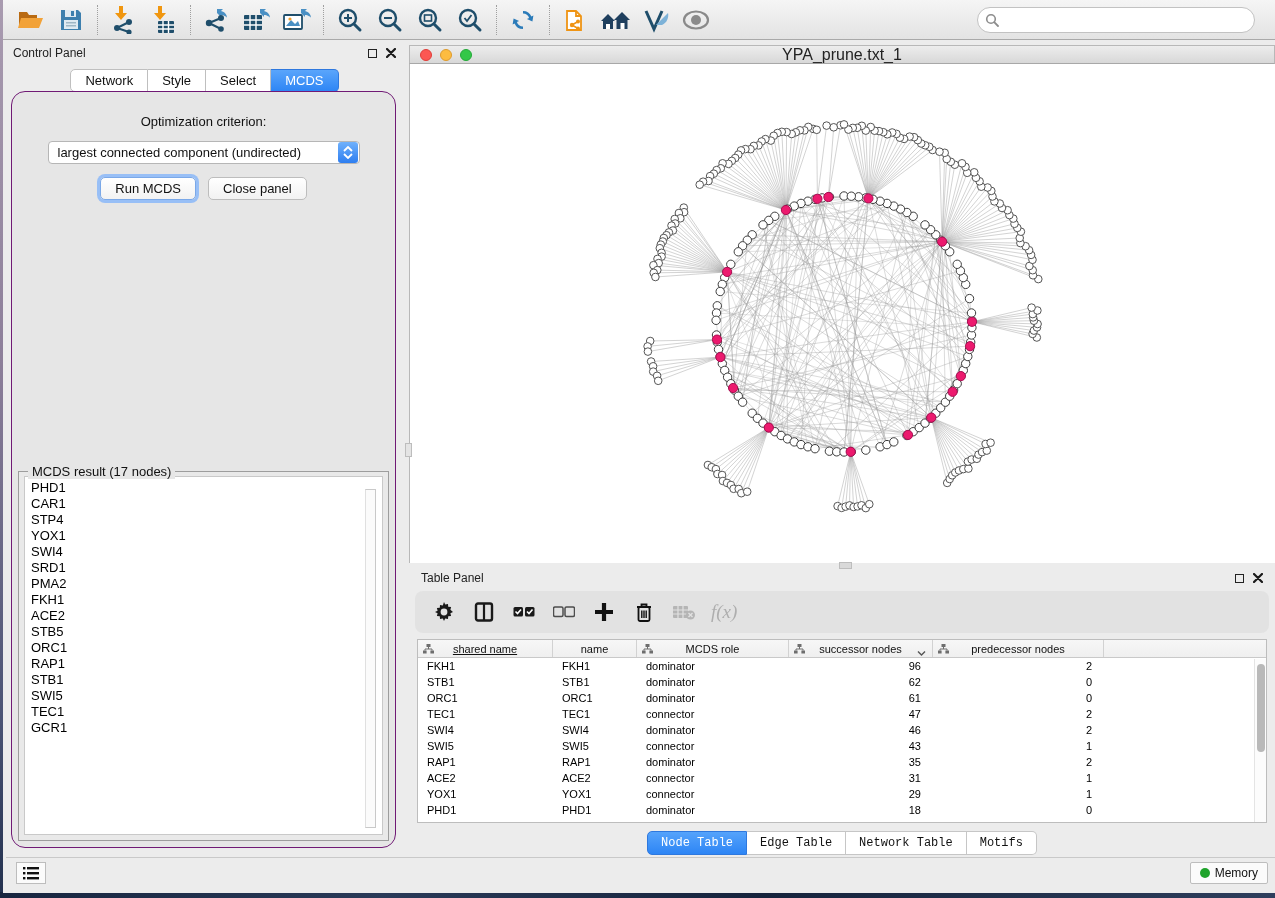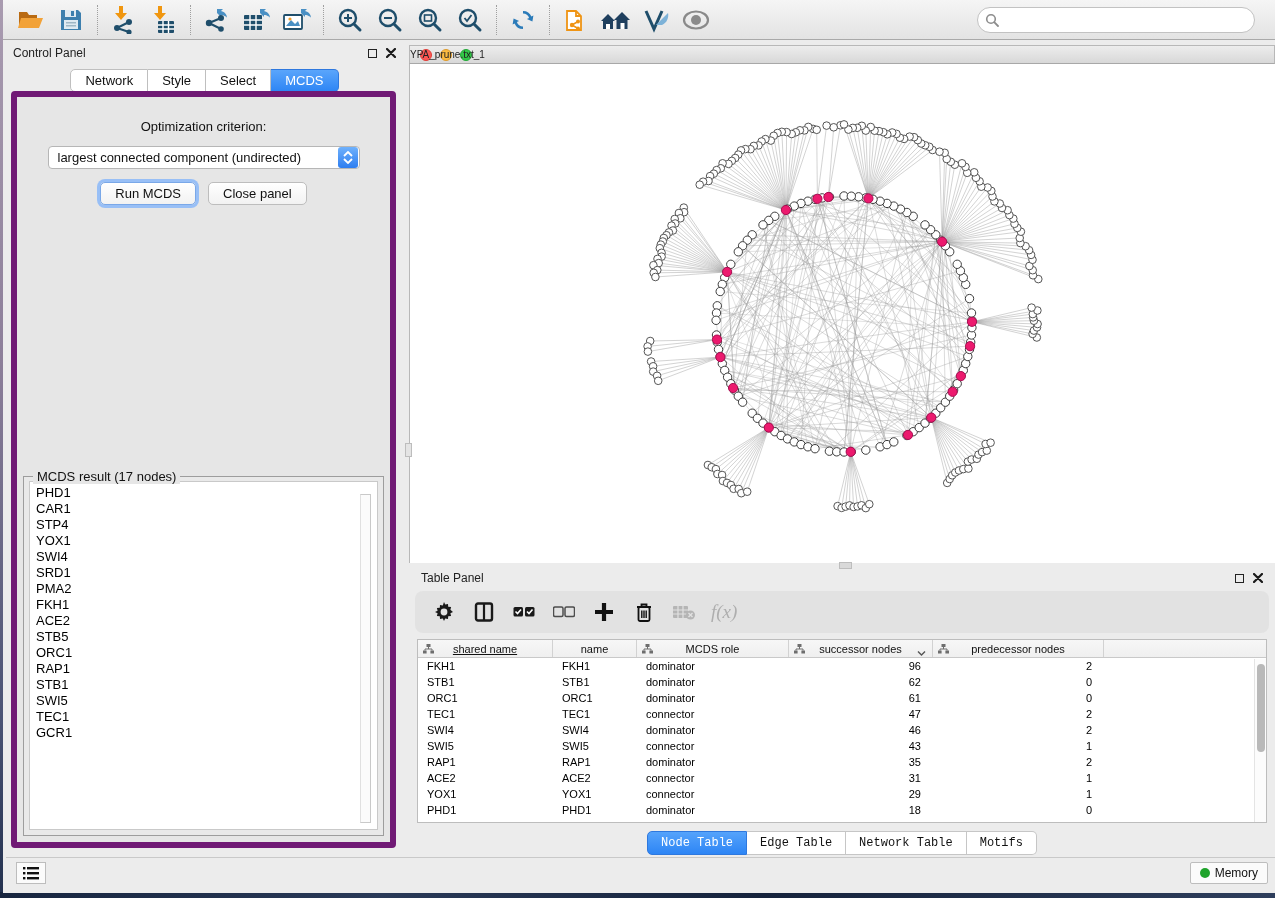--- a/index.html
+++ b/index.html
@@ -29,21 +29,21 @@
   .panel-title-icons { margin-left:auto; display:flex; gap:9px; align-items:center; }
   .float-ic { width:9px; height:9px; border:1.5px solid #222; background:transparent; }
   .close-ic svg { display:block; }
   .cp-tabs { display:flex; justify-content:center; margin-top:4px; }
   .seg-tab { font-size:13px; padding:3px 14px; background:#fff; border:1px solid #bfbfbf;
     border-left:none; color:#111; cursor:default; }
   .seg-tab:first-child { border-left:1px solid #bfbfbf; border-radius:5px 0 0 5px; }
   .seg-tab:last-child { border-radius:0 5px 5px 0; }
   .seg-tab.active { background:linear-gradient(#5aa5fb,#2e86f5); border-color:#2e78de; color:#fff; }
   .cp-content { position:absolute; left:8px; right:10px; top:50px; bottom:5px;
-    background:#e6e6e6; border:6px solid #701a75; border-radius:4px; }
+    background:#e6e6e6; border:1px solid #701a75; border-radius:14px; }
   .opt-label { text-align:center; font-size:13px; color:#111; margin-top:22px; }
   .opt-select { margin:12px auto 0; width:312px; height:23px; background:#fff;
     border:1px solid #b6b6b6; border-radius:4px; display:flex; align-items:center; position:relative; }
   .opt-select-text { font-size:13px; color:#111; padding-left:9px; flex:1; white-space:nowrap; }
   .opt-stepper { width:20px; height:21px; margin-right:1px; border-radius:3px;
     background:linear-gradient(#6fb1fc,#2e7ef0); display:flex; flex-direction:column;
     align-items:center; justify-content:center; gap:1px; }
   .cp-buttons { display:flex; justify-content:center; gap:12px; margin-top:13px; }
   .mac-btn { font-size:13px; color:#111; background:linear-gradient(#ffffff,#f2f2f2);
     border:1px solid #bdbdbd; border-radius:5px; padding:3px 14px; }
@@ -62,21 +62,21 @@
   
   .right-area { position:absolute; left:404px; top:41px; right:0; bottom:0; }
   .net-panel { position:absolute; left:2px; top:4px; right:0; height:518px; }
   .net-titlebar { height:19px; background:linear-gradient(#ededed,#d8d8d8);
     border:1px solid #b8b8b8; border-bottom:1px solid #a8a8a8; display:flex; align-items:center; position:relative; }
   .traffic { display:flex; gap:8px; margin-left:10px; }
   .tl { width:12px; height:12px; border-radius:50%; }
   .tl.red { background:#fc5753; border:1px solid #df3e39; }
   .tl.yellow { background:#fdbc40; border:1px solid #de9b2d; }
   .tl.green { background:#33c748; border:1px solid #23a938; }
-  .net-title { position:absolute; left:0; right:0; font-size:10px; color:#222; }
+  .net-title { position:absolute; left:0; right:0; text-align:center; font-size:16px; color:#222; }
   .net-canvas { position:absolute; left:0; right:0; top:19px; bottom:0; background:#fff;
     border-left:1px solid #b8b8b8; }
   .grip-v { position:absolute; left:-4px; top:398px; width:7px; height:14px;
     background:#e4e4e4; border:1px solid #bdbdbd; }
   .grip-h { position:absolute; left:430px; bottom:-6px; width:13px; height:7px;
     background:#d9d9d9; border:1px solid #bdbdbd; }
 
   
   .table-panel { position:absolute; left:2px; top:526px; right:0; height:293px; }
   .tp-titlebar { height:22px; display:flex; align-items:center; padding:0 12px; }

